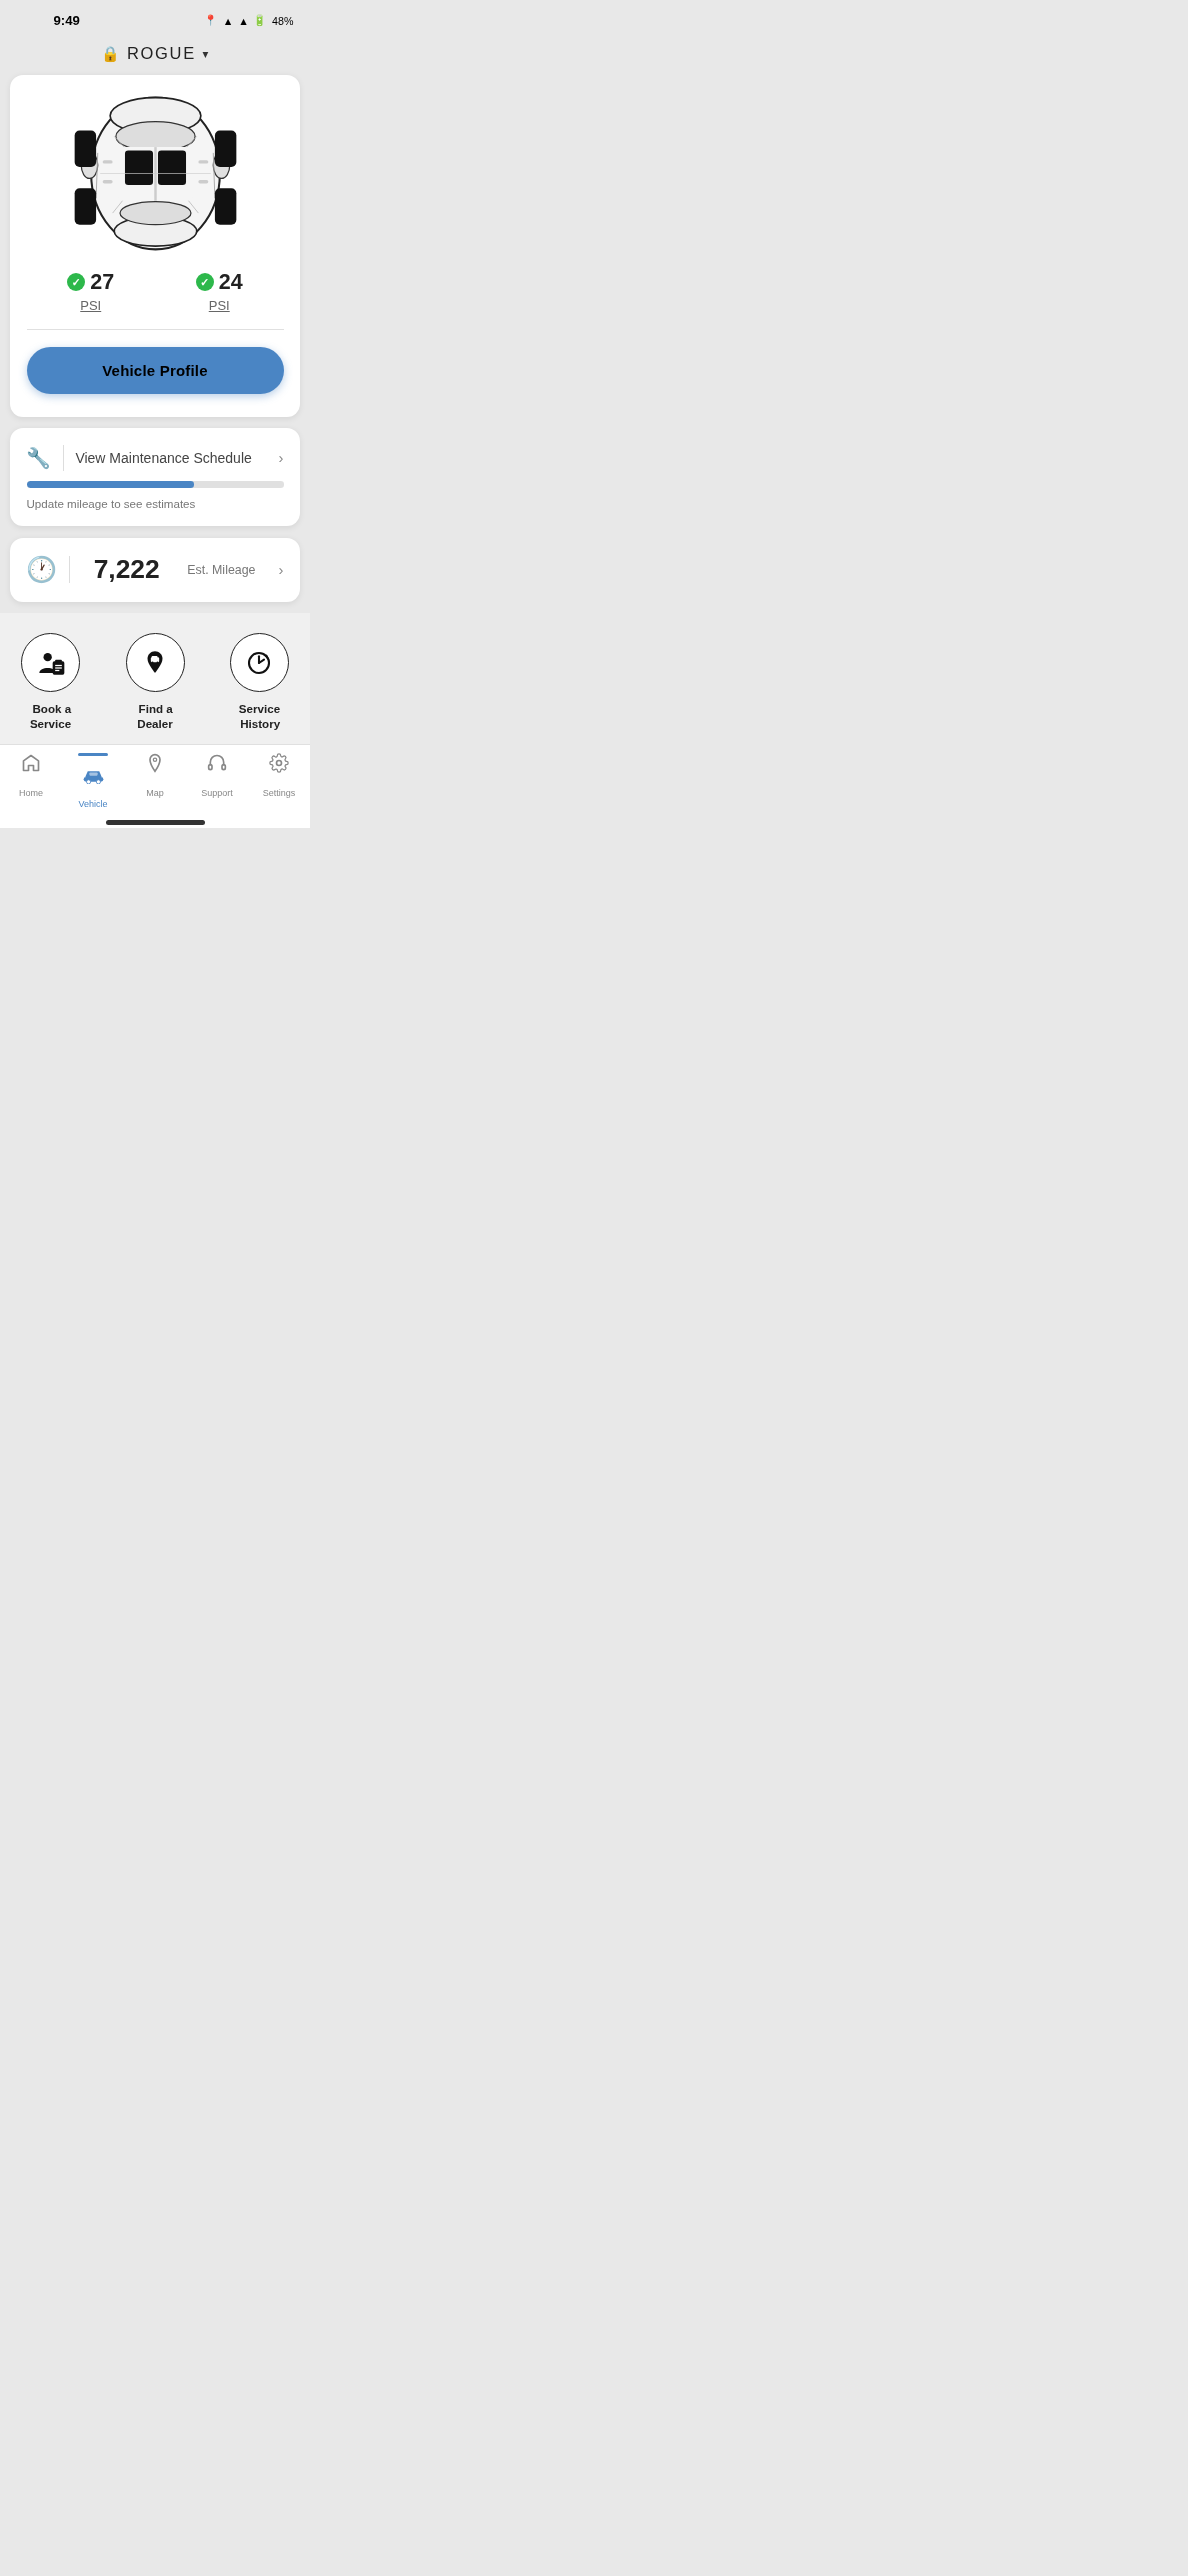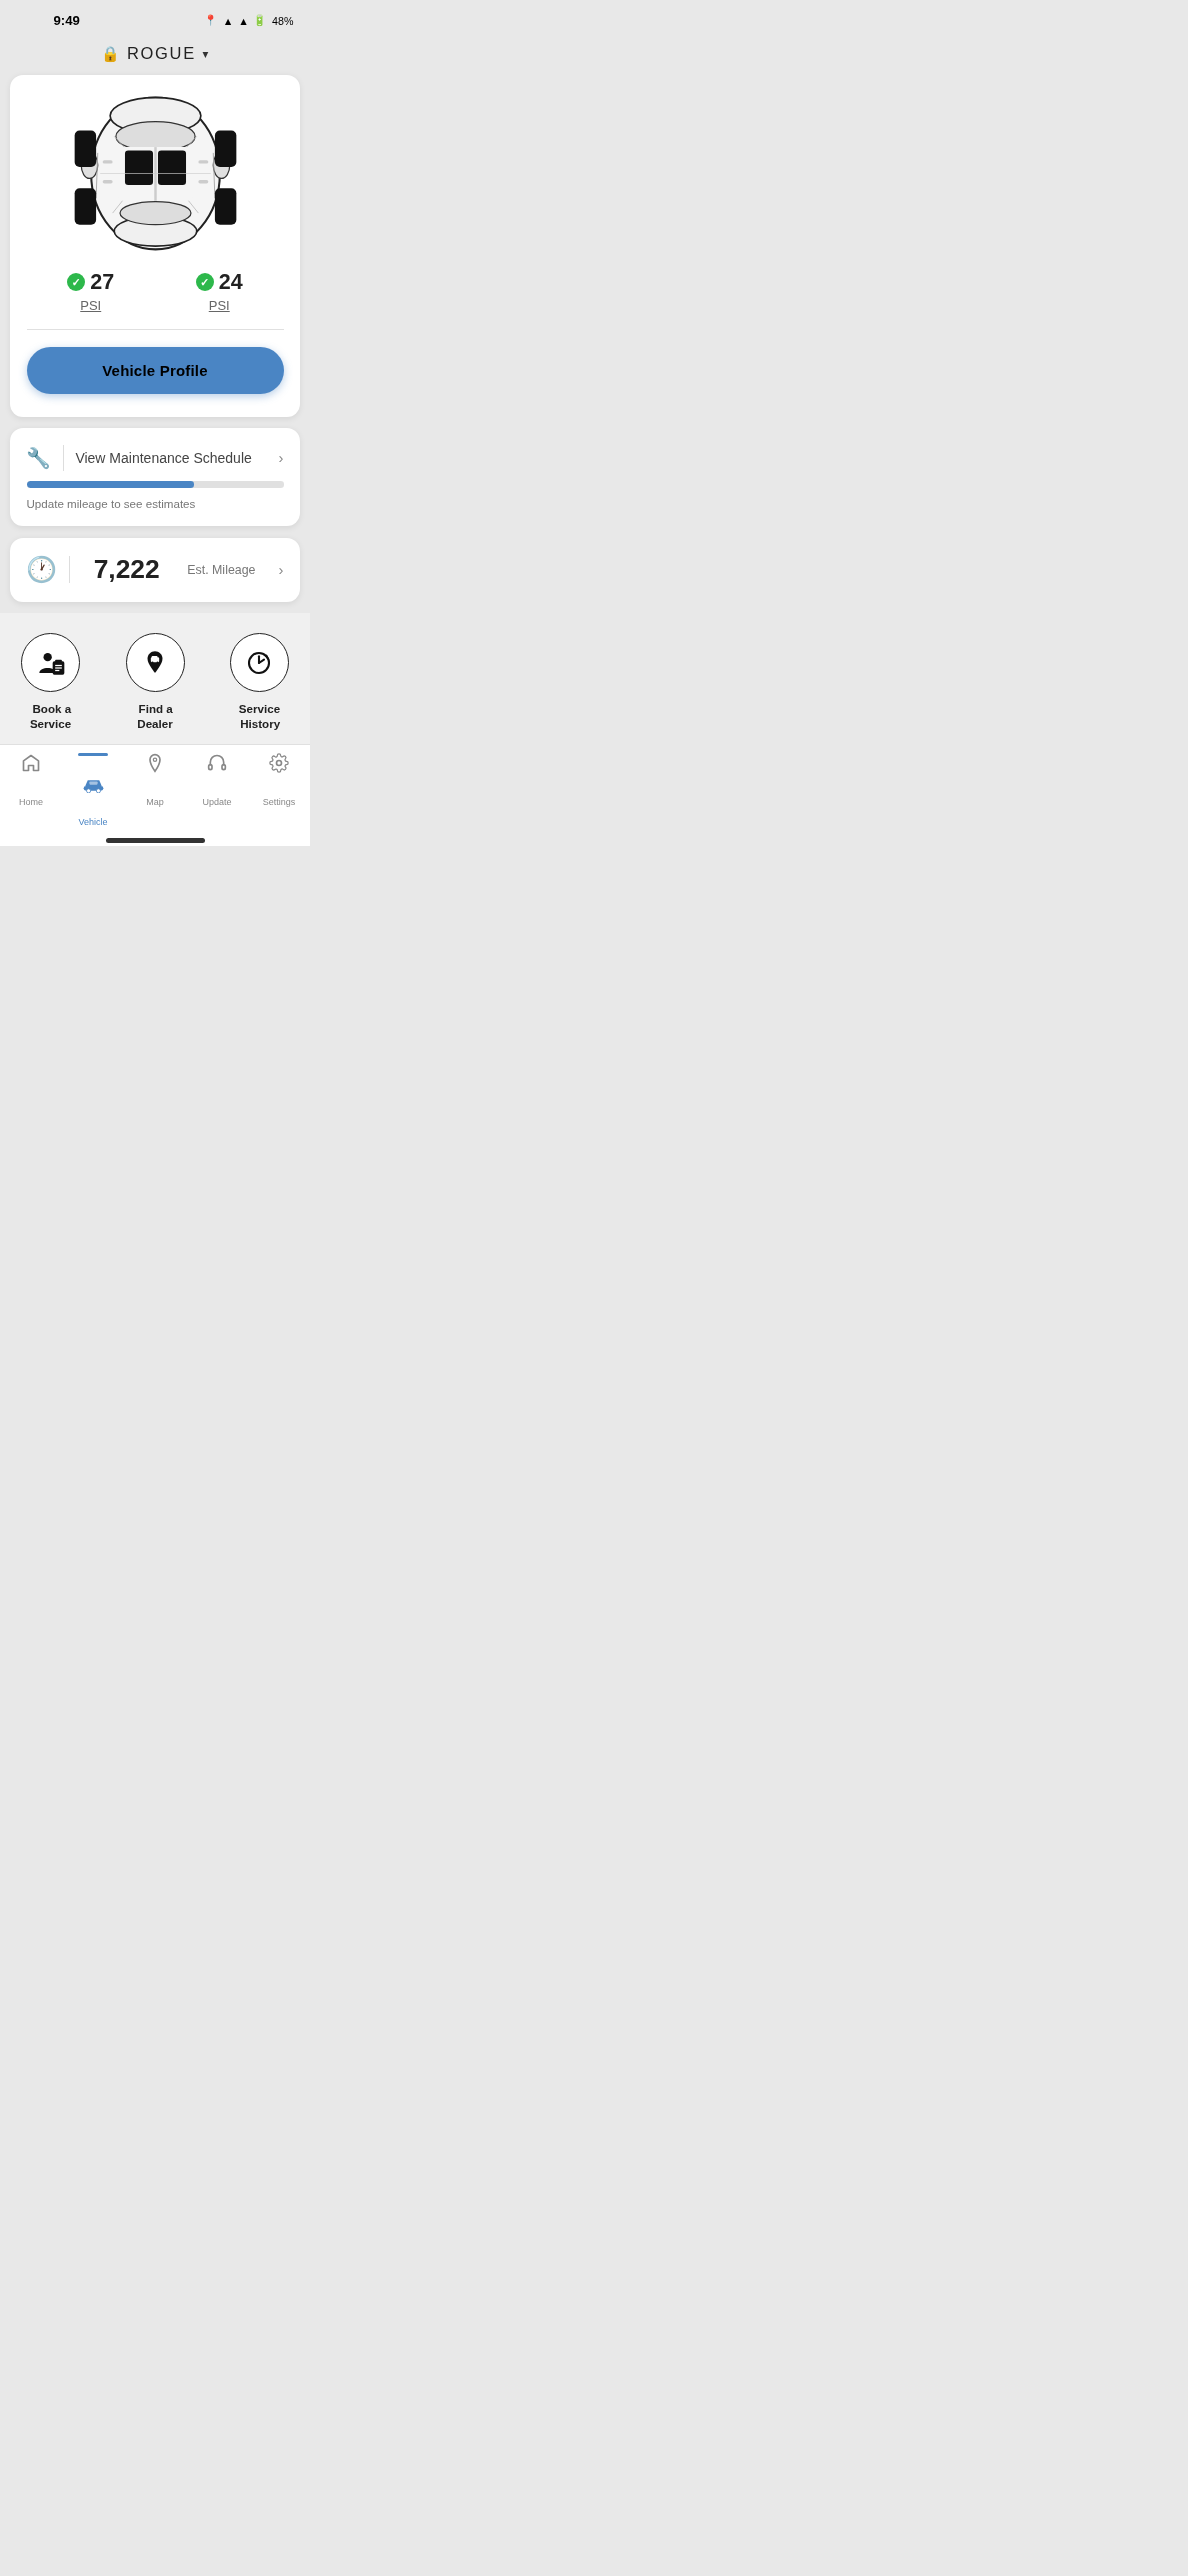--- a/index.html
+++ b/index.html
@@ -267,21 +267,21 @@
       justify-content: space-around;
       padding: 8.3px 0 5px;
       border-top: 0.8px solid #e0e0e0;
       position: sticky;
       bottom: 0;
     }
     .nav-item {
       display: flex;
       flex-direction: column;
       align-items: center;
-      gap: 19px;
+      gap: 10px;
       cursor: pointer;
       min-width: 50px;
     }
     .nav-icon {
       font-size: 18px;
       color: #888;
     }
     .nav-icon.active {
       color: #4a85c4;
     }
@@ -525,21 +525,21 @@
 
   <div class="nav-item">
     <span class="nav-icon">
       <svg width="20" height="20" viewBox="0 0 24 24" fill="none" xmlns="http://www.w3.org/2000/svg">
 
         <path d="M4 14V11C4 6.58 7.58 3 12 3C16.42 3 20 6.58 20 11V14" stroke="#888" stroke-width="2" stroke-linecap="round"></path>
         <rect x="2" y="14" width="4" height="6" rx="2" fill="none" stroke="#888" stroke-width="2"></rect>
         <rect x="18" y="14" width="4" height="6" rx="2" fill="none" stroke="#888" stroke-width="2"></rect>
       </svg>
     </span>
-    <span class="nav-label">Update</span>
+    <span class="nav-label">Support</span>
   </div>
 
   <div class="nav-item">
     <span class="nav-icon">
       <svg width="20" height="20" viewBox="0 0 24 24" fill="none" xmlns="http://www.w3.org/2000/svg">
         <circle cx="12" cy="12" r="3" stroke="#888" stroke-width="2" fill="none"></circle>
         <path d="M19.4 15a1.65 1.65 0 0 0 .33 1.82l.06.06a2 2 0 0 1-2.83 2.83l-.06-.06a1.65 1.65 0 0 0-1.82-.33 1.65 1.65 0 0 0-1 1.51V21a2 2 0 0 1-4 0v-.09A1.65 1.65 0 0 0 9 19.4a1.65 1.65 0 0 0-1.82.33l-.06.06a2 2 0 0 1-2.83-2.83l.06-.06A1.65 1.65 0 0 0 4.68 15a1.65 1.65 0 0 0-1.51-1H3a2 2 0 0 1 0-4h.09A1.65 1.65 0 0 0 4.6 9a1.65 1.65 0 0 0-.33-1.82l-.06-.06a2 2 0 0 1 2.83-2.83l.06.06A1.65 1.65 0 0 0 9 4.68a1.65 1.65 0 0 0 1-1.51V3a2 2 0 0 1 4 0v.09a1.65 1.65 0 0 0 1 1.51 1.65 1.65 0 0 0 1.82-.33l.06-.06a2 2 0 0 1 2.83 2.83l-.06.06A1.65 1.65 0 0 0 19.4 9a1.65 1.65 0 0 0 1.51 1H21a2 2 0 0 1 0 4h-.09a1.65 1.65 0 0 0-1.51 1z" stroke="#888" stroke-width="1.5" fill="none"></path>
       </svg>
     </span>
     <span class="nav-label">Settings</span>

